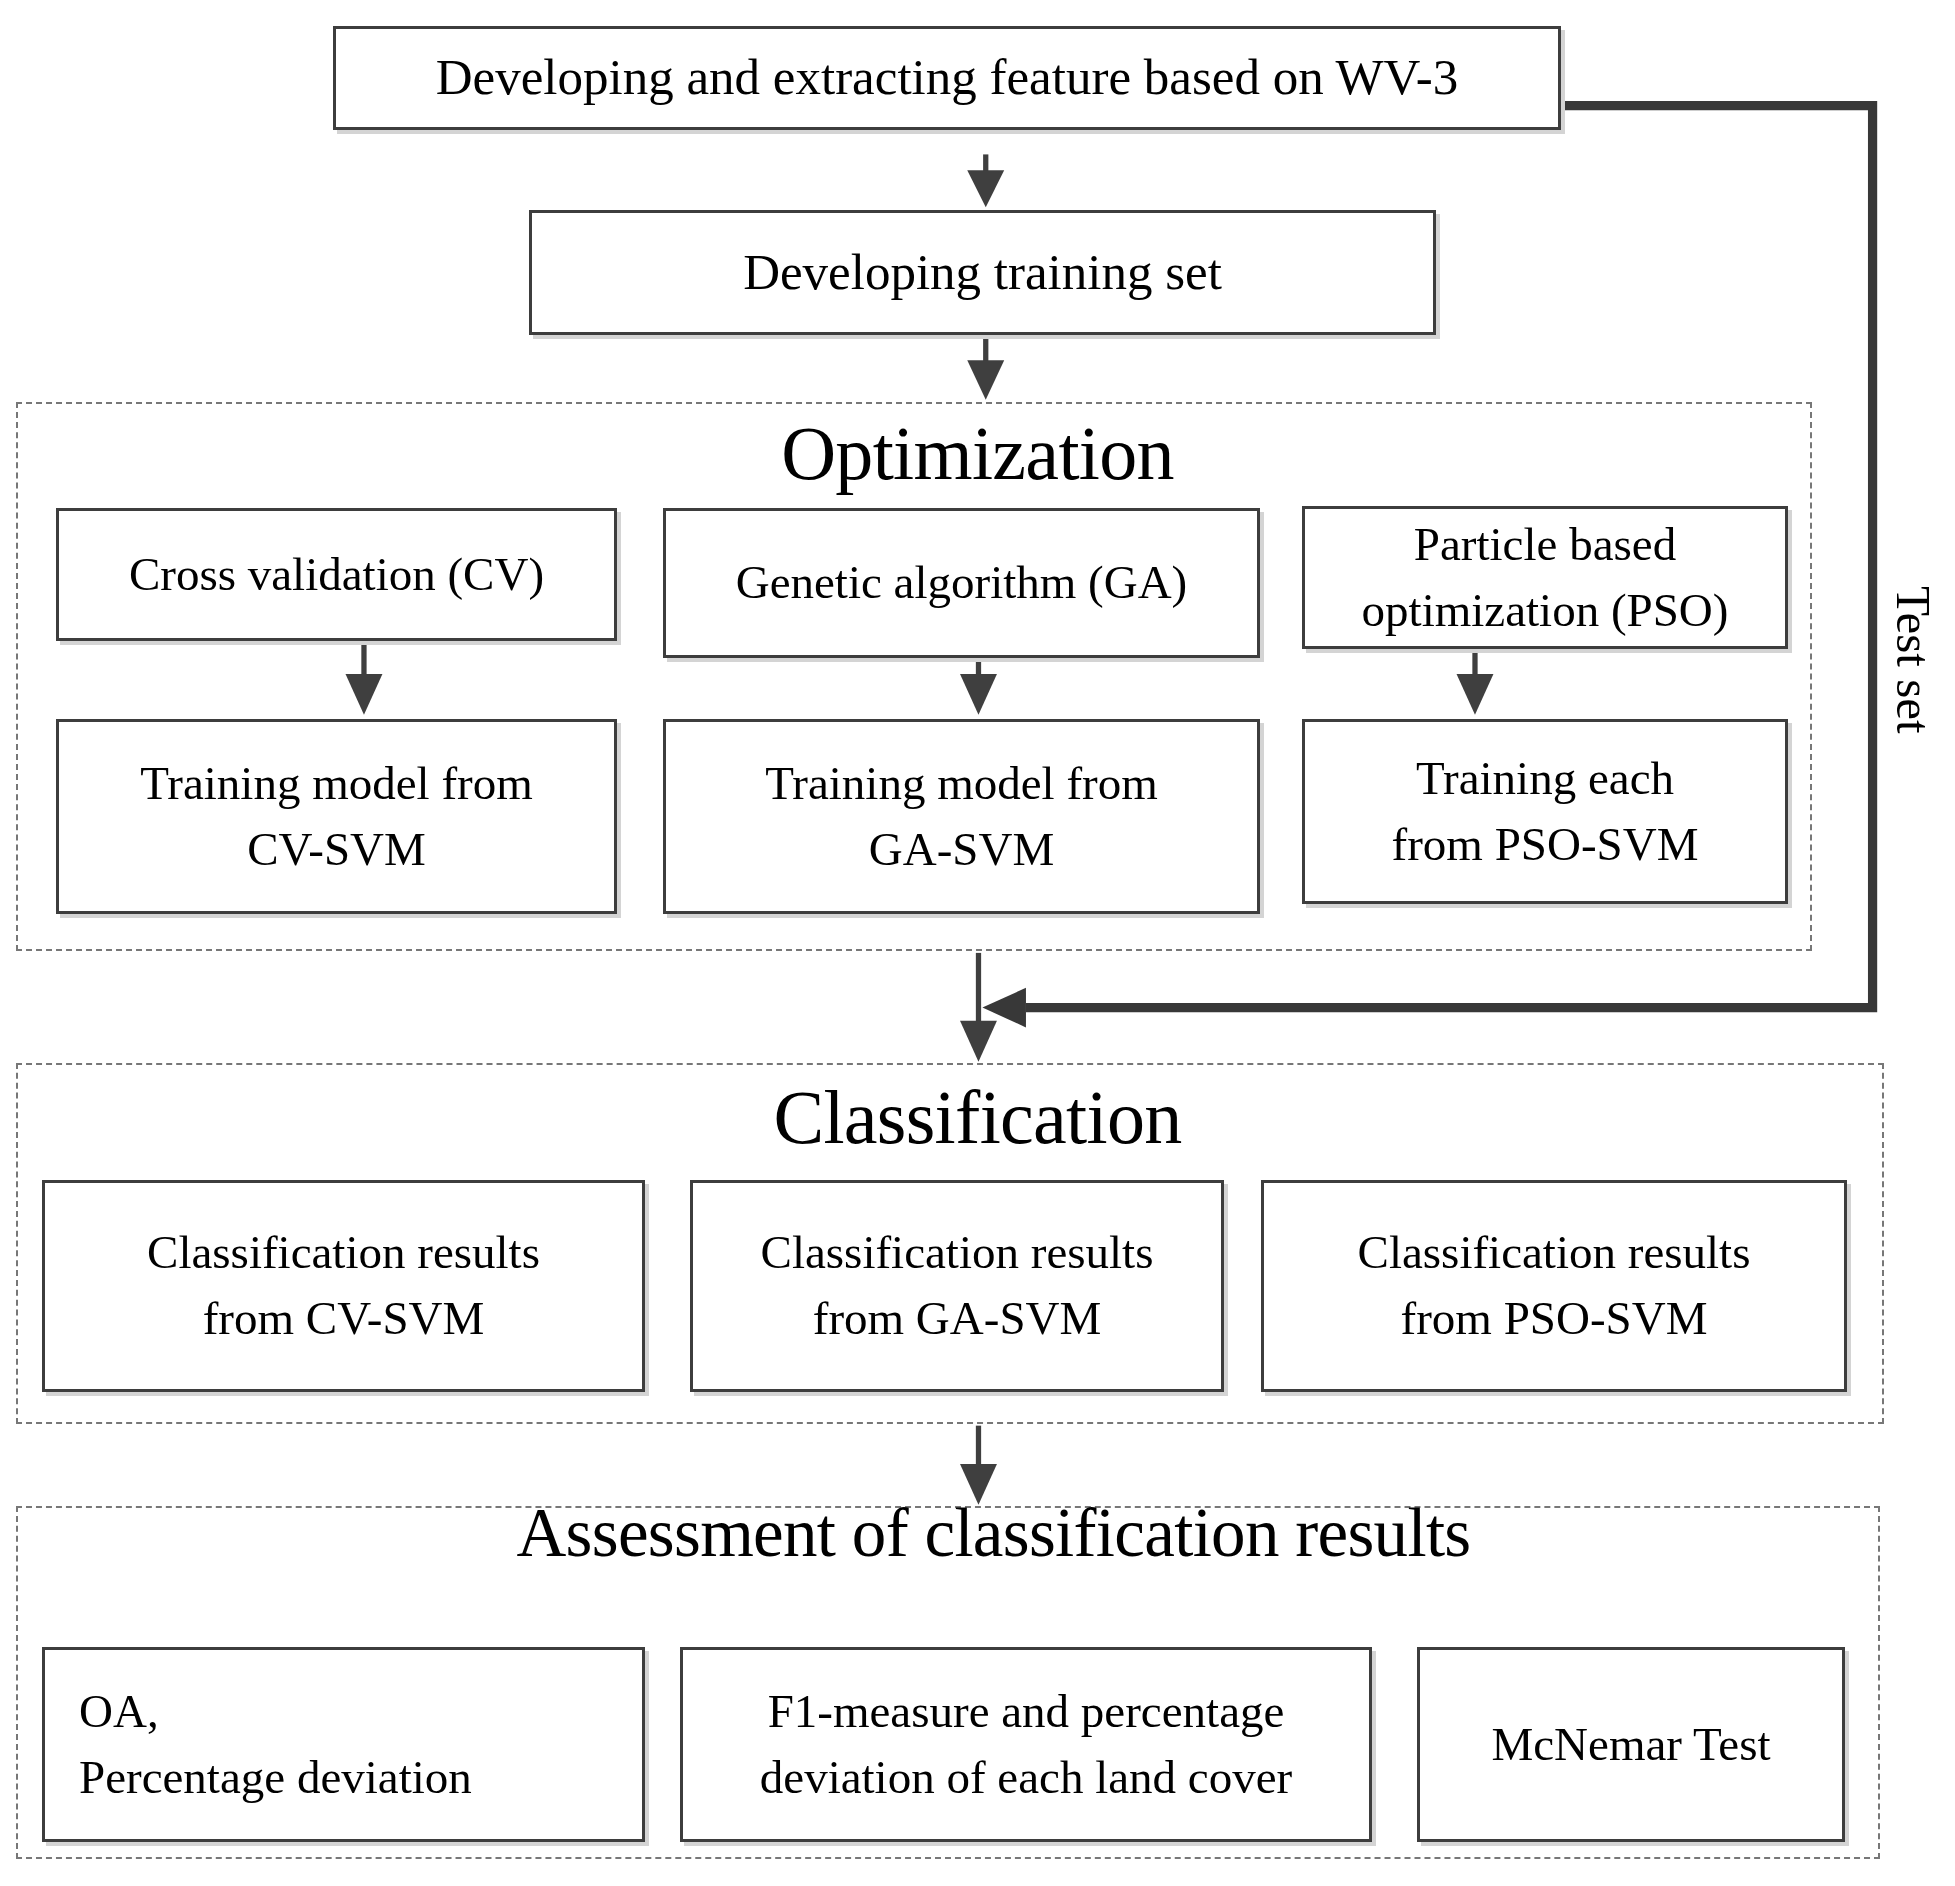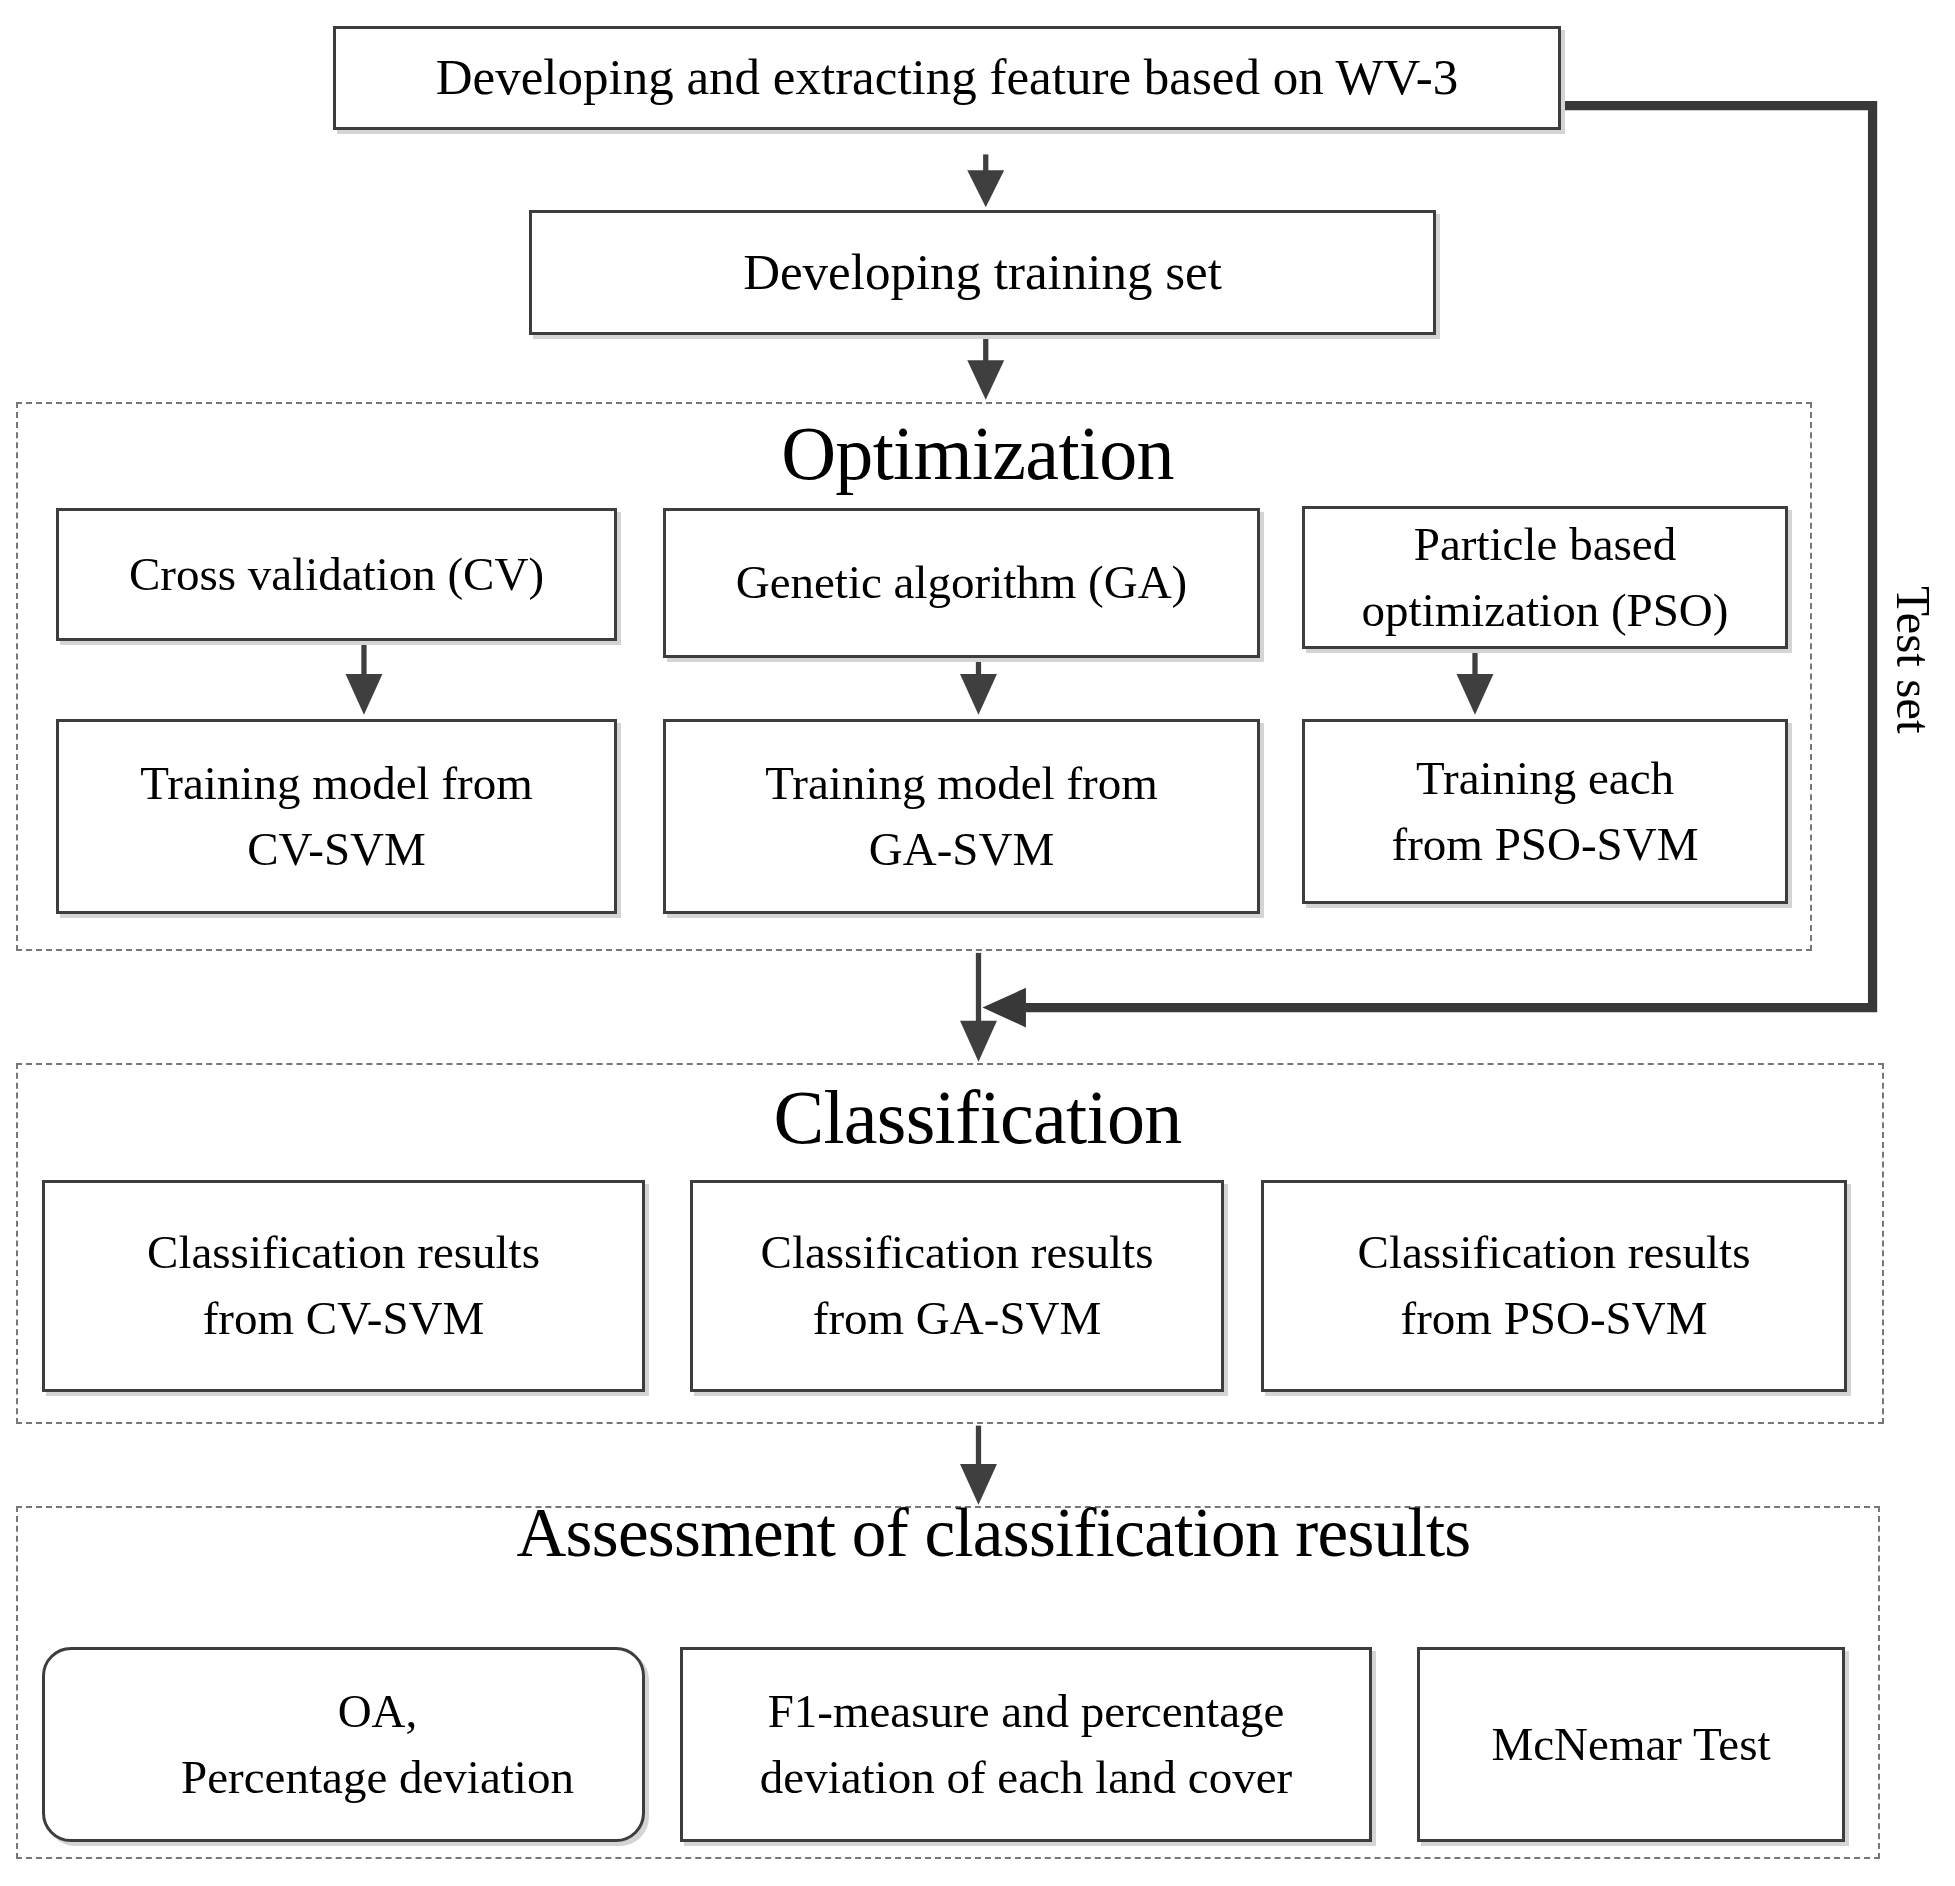--- a/index.html
+++ b/index.html
@@ -43,24 +43,23 @@
     position: absolute;
     left: 0;
     width: 1955px;
     text-align: center;
     font-size: 76px;
     letter-spacing: -0.7px;
     white-space: nowrap;
   }
   .line { display: block; }
   .left-align {
-    align-items: center;
+    align-items: flex-start;
     text-align: left;
-    padding-left: 68px;
-    border-radius: 29px;
+    padding-left: 34px;
   }
   .vtext {
     position: absolute;
     writing-mode: vertical-rl;
     font-size: 49px;
     white-space: nowrap;
   }
 </style>
 </head>
 <body>

